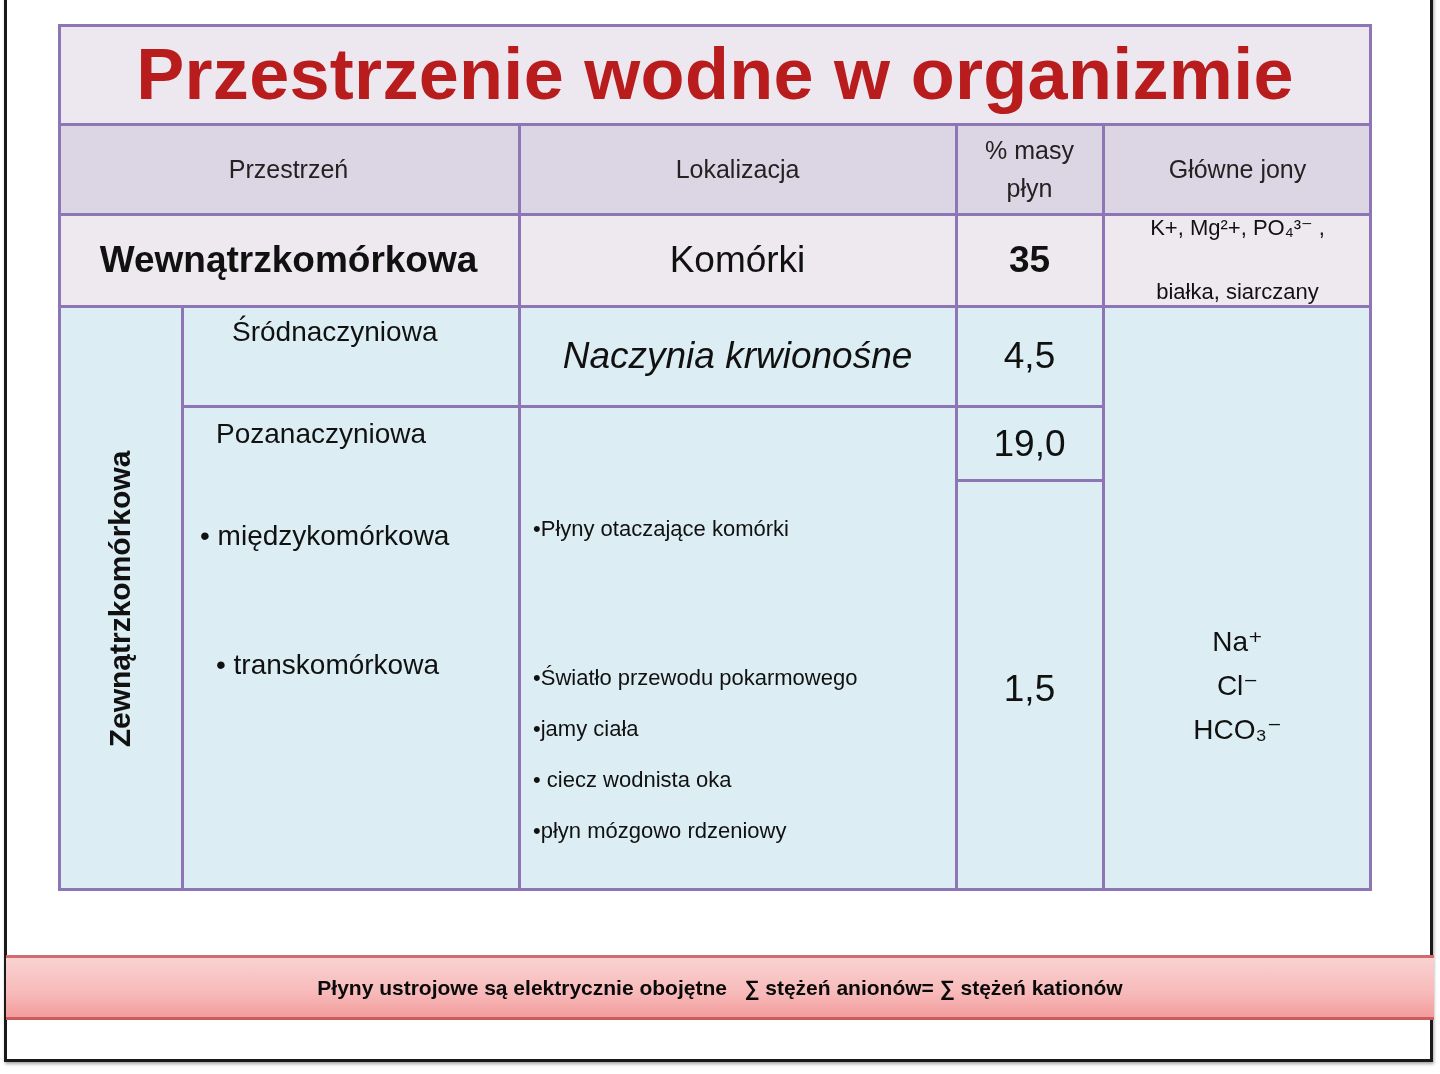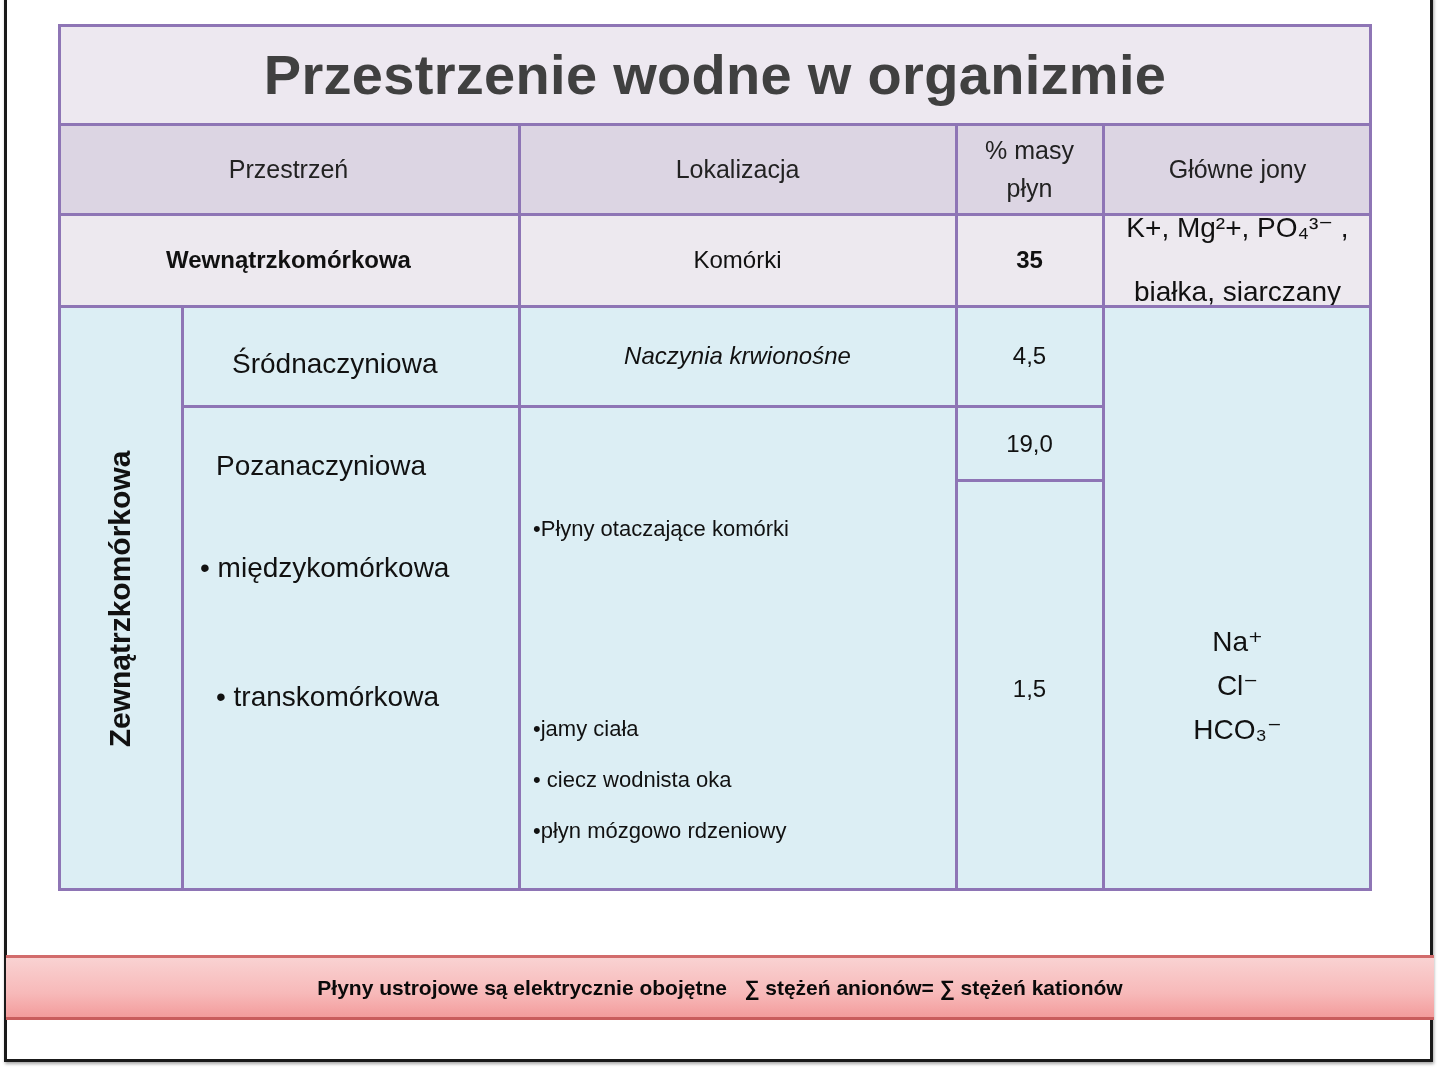--- a/index.html
+++ b/index.html
@@ -8,30 +8,30 @@
   .frame { position: absolute; left: 4px; top: -4px; width: 1429px; height: 1066px;
            border: 3px solid #1a1a1a; box-sizing: border-box; box-shadow: 1px 2px 3px rgba(0,0,0,0.35); }
   .tbl { position: absolute; left: 58px; top: 24px; width: 1314px; height: 867px; }
   .cell { position: absolute; box-sizing: border-box; display: flex; align-items: center;
           justify-content: center; text-align: center; }
   .line { position: absolute; background: #8e75b5; }
   .bg-title { background: #ede8f0; }
   .bg-head { background: #dcd5e3; }
   .bg-row1 { background: #ede9ef; }
   .bg-blue { background: #dceef4; }
-  .title { font-weight: bold; font-size: 56px; letter-spacing: 0.3px; color: #404040; }
+  .title { font-weight: bold; font-size: 72px; letter-spacing: 0.3px; color: #b91c1c; }
   .hdr { font-size: 25px; color: #222; line-height: 38px; }
   .bold { font-weight: bold; }
-  .t28 { font-size: 24px; text-align: center; }
-  .t24 { font-size: 28px; gap: 26px; }
+  .t28 { font-size: 37px; text-align: center; }
+  .t24 { font-size: 22px; gap: 26px; }
   .ions { font-size: 24px; line-height: 38px; margin-top: 39px; }
   .rot { position: absolute; left: 0; top: 282px; width: 124px; height: 585px; }
   .rot span { position: absolute; left: 50%; top: 50%; transform: translate(-50%, -50%) rotate(-90deg);
               white-space: nowrap; font-weight: bold; font-size: 30px; }
-  .sub { position: absolute; white-space: nowrap; font-size: 28px; margin-top: 32px; }
+  .sub { position: absolute; white-space: nowrap; font-size: 28px; }
   .loc { position: absolute; white-space: nowrap; font-size: 22px; left: 14px; }
   .banner { position: absolute; left: 6px; top: 955px; width: 1428px; height: 65px; box-sizing: border-box;
             background: linear-gradient(#f9d2d2, #f7b9b9 60%, #f39c9c); border-top: 3px solid #d26c6c;
             border-bottom: 3px solid #c95d5d; display: flex; align-items: center; justify-content: center;
             font-weight: bold; font-size: 21px; color: #0a0a0a; white-space: pre; }
 </style>
 </head>
 <body>
 
 <div class="frame"></div>
@@ -86,20 +86,21 @@
 
   <div class="sub" style="left:158px;top:394px;">Pozanaczyniowa</div>
   <div class="cell t28" style="left:898px;top:382px;width:147px;height:75px;">
     <span>19,0</span>
   </div>
 
   <div class="sub" style="left:142px;top:496px;">• międzykomórkowa</div>
   <div class="loc" style="left:475px;top:492px;">•Płyny otaczające komórki</div>
 
   <div class="sub" style="left:158px;top:625px;">• transkomórkowa</div>
+  <div class="loc" style="left:475px;top:641px;">•Światło przewodu pokarmowego</div>
   <div class="loc" style="left:475px;top:692px;">•jamy ciała</div>
   <div class="loc" style="left:475px;top:743px;">• ciecz wodnista oka</div>
   <div class="loc" style="left:475px;top:794px;">•płyn mózgowo rdzeniowy</div>
 
   <div class="cell t28" style="left:898px;top:622px;width:147px;height:86px;">
     <span>1,5</span>
   </div>
 
   <div class="cell ions" style="left:1045px;top:555px;width:269px;height:135px;flex-direction:column;font-size:28px;line-height:44px;">
     <span>Na⁺</span>

